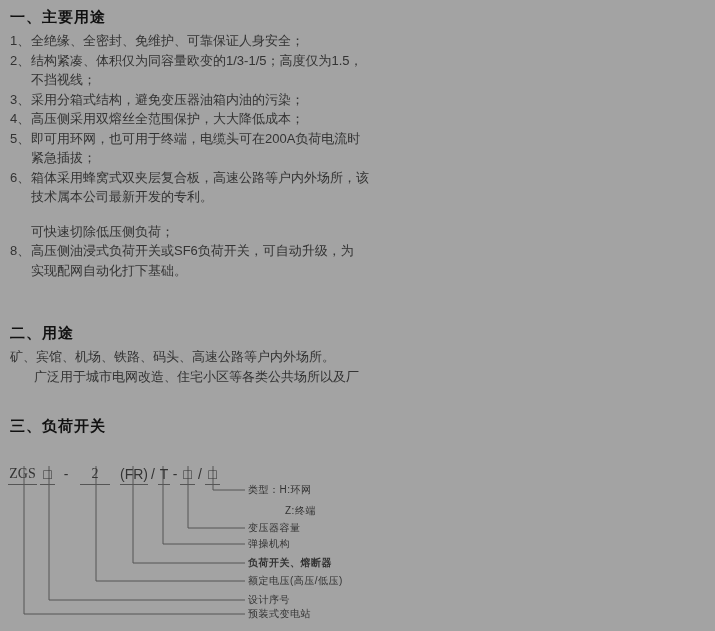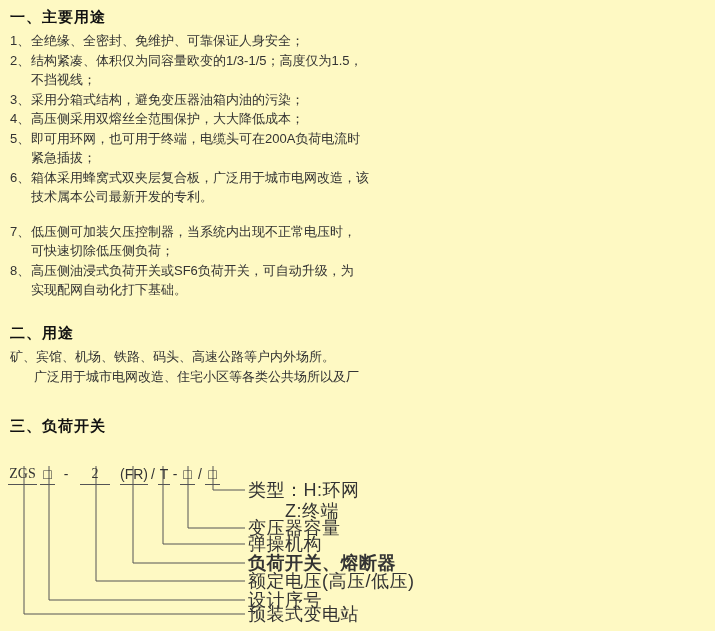--- a/index.html
+++ b/index.html
@@ -1,19 +1,19 @@
 <!DOCTYPE html>
 <html><head>
 <meta charset="utf-8">
 <style>
   html,body{margin:0;padding:0;background:#ffffff;}
   .page{
     position:relative;
     width:715px;height:631px;
-    background:#fef9c3;
+    background:#a3a3a3;
     font-family:"Liberation Sans","DejaVu Sans",sans-serif;
     color:#333333;
     overflow:hidden;
   }
   .sec-heading{
     position:absolute;left:10px;
     font-size:15px;font-weight:bold;color:#111111;
     letter-spacing:1px;white-space:nowrap;
   }
   #h-uses{top:8px;}
@@ -40,21 +40,21 @@
   .code-row .seg{
     position:absolute;top:0;height:18px;line-height:16px;
     text-align:center;
     margin-top:20px;
   }
   .code-row .u{border-bottom:1px solid #555;}
   .serif{font-family:"Liberation Serif","DejaVu Serif",serif;}
   .tree-svg{position:absolute;left:0;top:0;pointer-events:none;}
   .tree-label{
     position:absolute;left:240px;
-    font-size:18px;line-height:16px;color:#333;
+    font-size:10px;line-height:16px;color:#333;
     letter-spacing:0.5px;white-space:nowrap;
   }
   #tl-0{top:36px;}
   #tl-1{top:57px;left:277px;}
   #tl-2{top:74px;}
   #tl-3{top:90px;}
   #tl-4{top:109px;font-weight:bold;}
   #tl-5{top:127px;}
   #tl-6{top:146px;}
   #tl-7{top:160px;}
@@ -78,25 +78,24 @@
       <div class="ln"><span class="num">3、</span><span>采用分箱式结构，避免变压器油箱内油的污染；</span></div>
     </div>
     <div class="item">
       <div class="ln"><span class="num">4、</span><span>高压侧采用双熔丝全范围保护，大大降低成本；</span></div>
     </div>
     <div class="item">
       <div class="ln"><span class="num">5、</span><span>即可用环网，也可用于终端，电缆头可在200A负荷电流时</span></div>
       <div class="cont">紧急插拔；</div>
     </div>
     <div class="item">
-      <div class="ln"><span class="num">6、</span><span>箱体采用蜂窝式双夹层复合板，广泛用于城市电网改造，该</span></div>
+      <div class="ln"><span class="num">6、</span><span>箱体采用蜂窝式双夹层复合板，高速公路等户内外场所，该</span></div>
       <div class="cont">技术属本公司最新开发的专利。</div>
     </div>
     <div class="item gap-before">
-      <div class="ln"><span class="num">7、</span><span>低压侧可加装欠压控制器，当系统内出现不正常电压时，</span></div>
       <div class="cont">可快速切除低压侧负荷；</div>
     </div>
     <div class="item">
       <div class="ln"><span class="num">8、</span><span>高压侧油浸式负荷开关或SF6负荷开关，可自动升级，为</span></div>
       <div class="cont">实现配网自动化打下基础。</div>
     </div>
   </div>
 
   <div class="sec-heading" id="h-app">二、用途</div>
   <div class="para">

